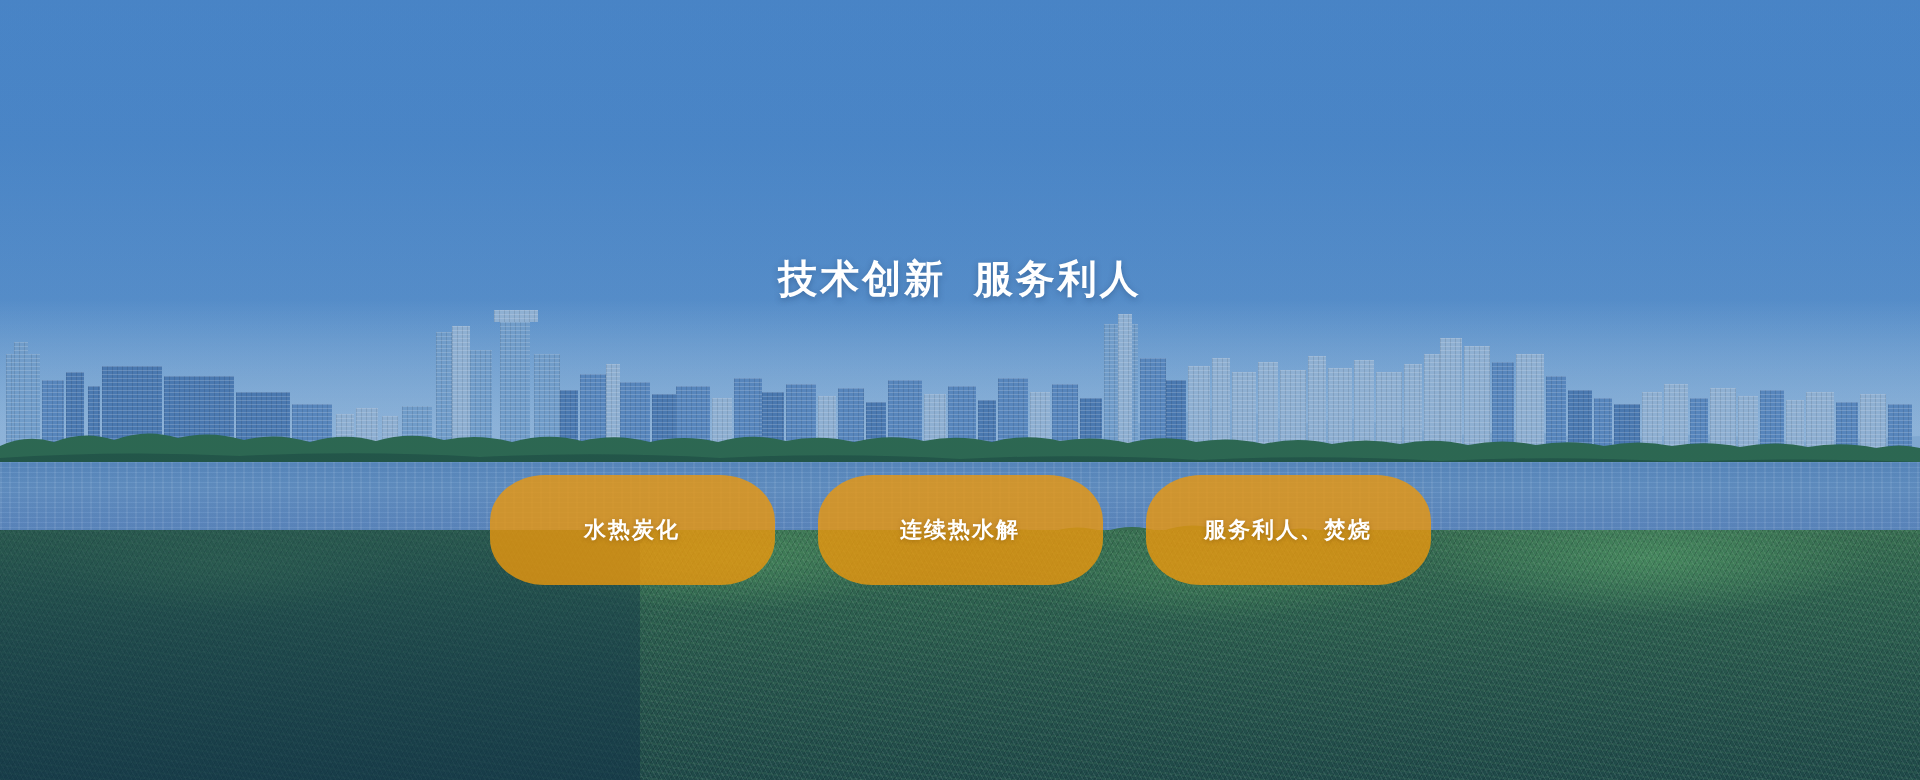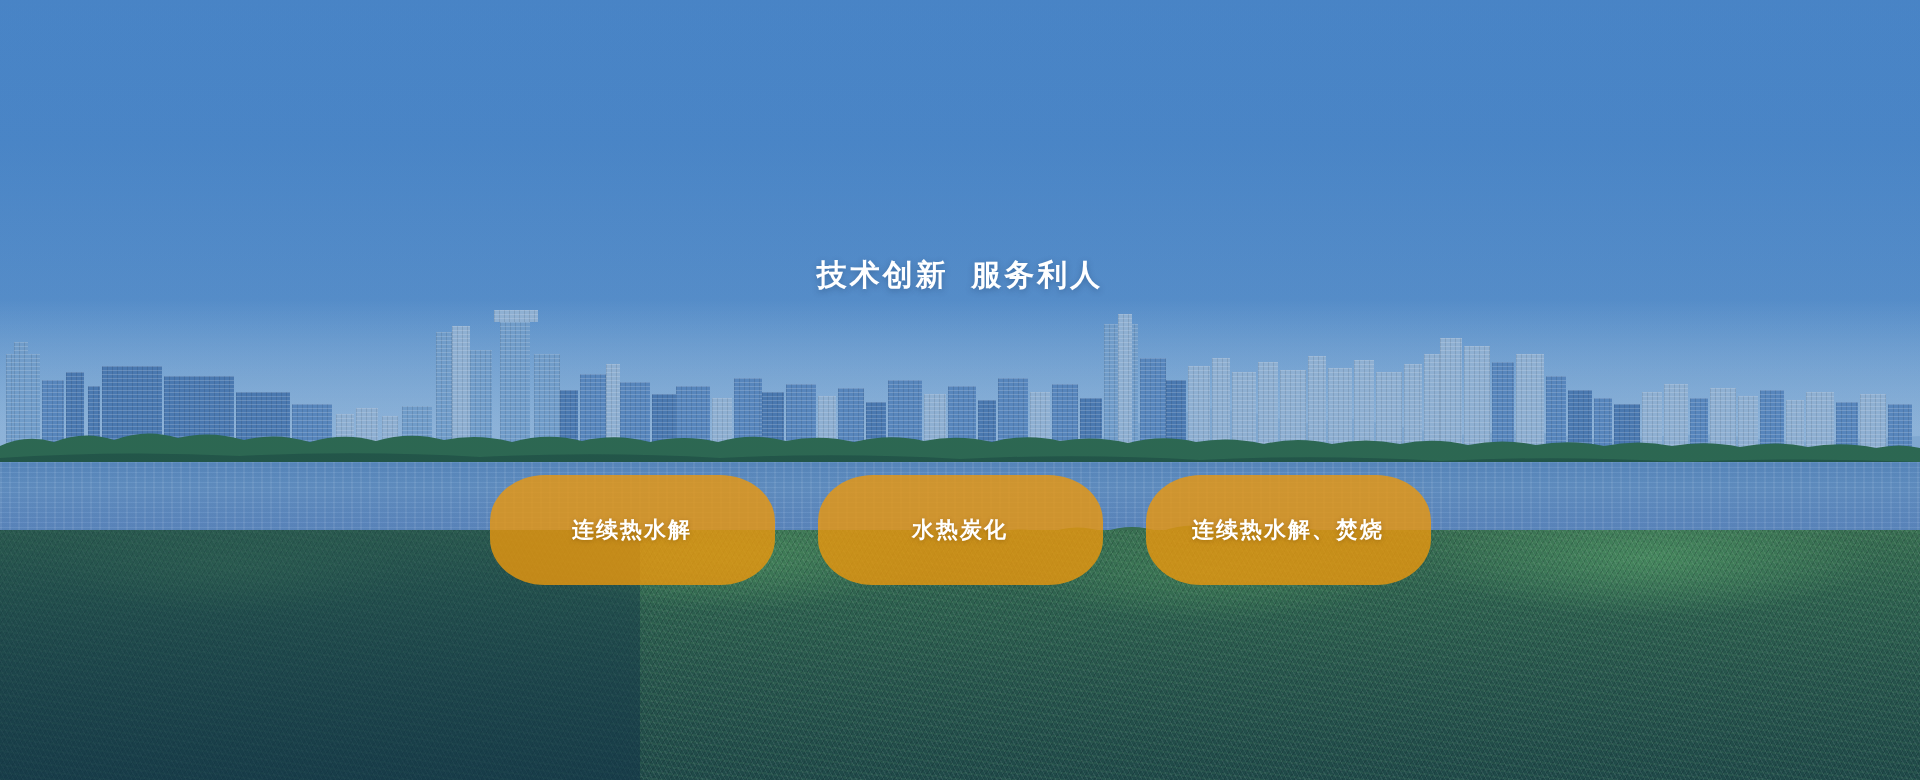--- a/index.html
+++ b/index.html
@@ -155,21 +155,21 @@
   .content {
     position: absolute;
     left: 0; top: 0;
     width: 1920px; height: 780px;
     display: flex;
     flex-direction: column;
     align-items: center;
   }
   .hero-title {
     margin-top: 258px;
-    font-size: 30px;
+    font-size: 39px;
     line-height: 1.1;
     font-weight: 700;
     color: #ffffff;
     letter-spacing: 3px;
     text-shadow: 0 2px 6px rgba(20,50,90,0.35);
     white-space: pre;
   }
   .hero-sub {
     margin-top: 20px;
     font-size: 26px;
@@ -323,18 +323,18 @@
     <div class="mg-left"></div>
   </div>
 
   <div class="bluecast"></div>
 
   <div class="content">
     <div class="hero-title">技术创新  服务利人</div>
   </div>
 
   <div class="btn-row">
+    <div class="pill">水热炭化</div>
     <div class="pill">连续热水解</div>
-    <div class="pill">水热炭化</div>
-    <div class="pill">连续热水解、焚烧</div>
+    <div class="pill">服务利人、焚烧</div>
   </div>
 
 </div>
 
 </body></html>

